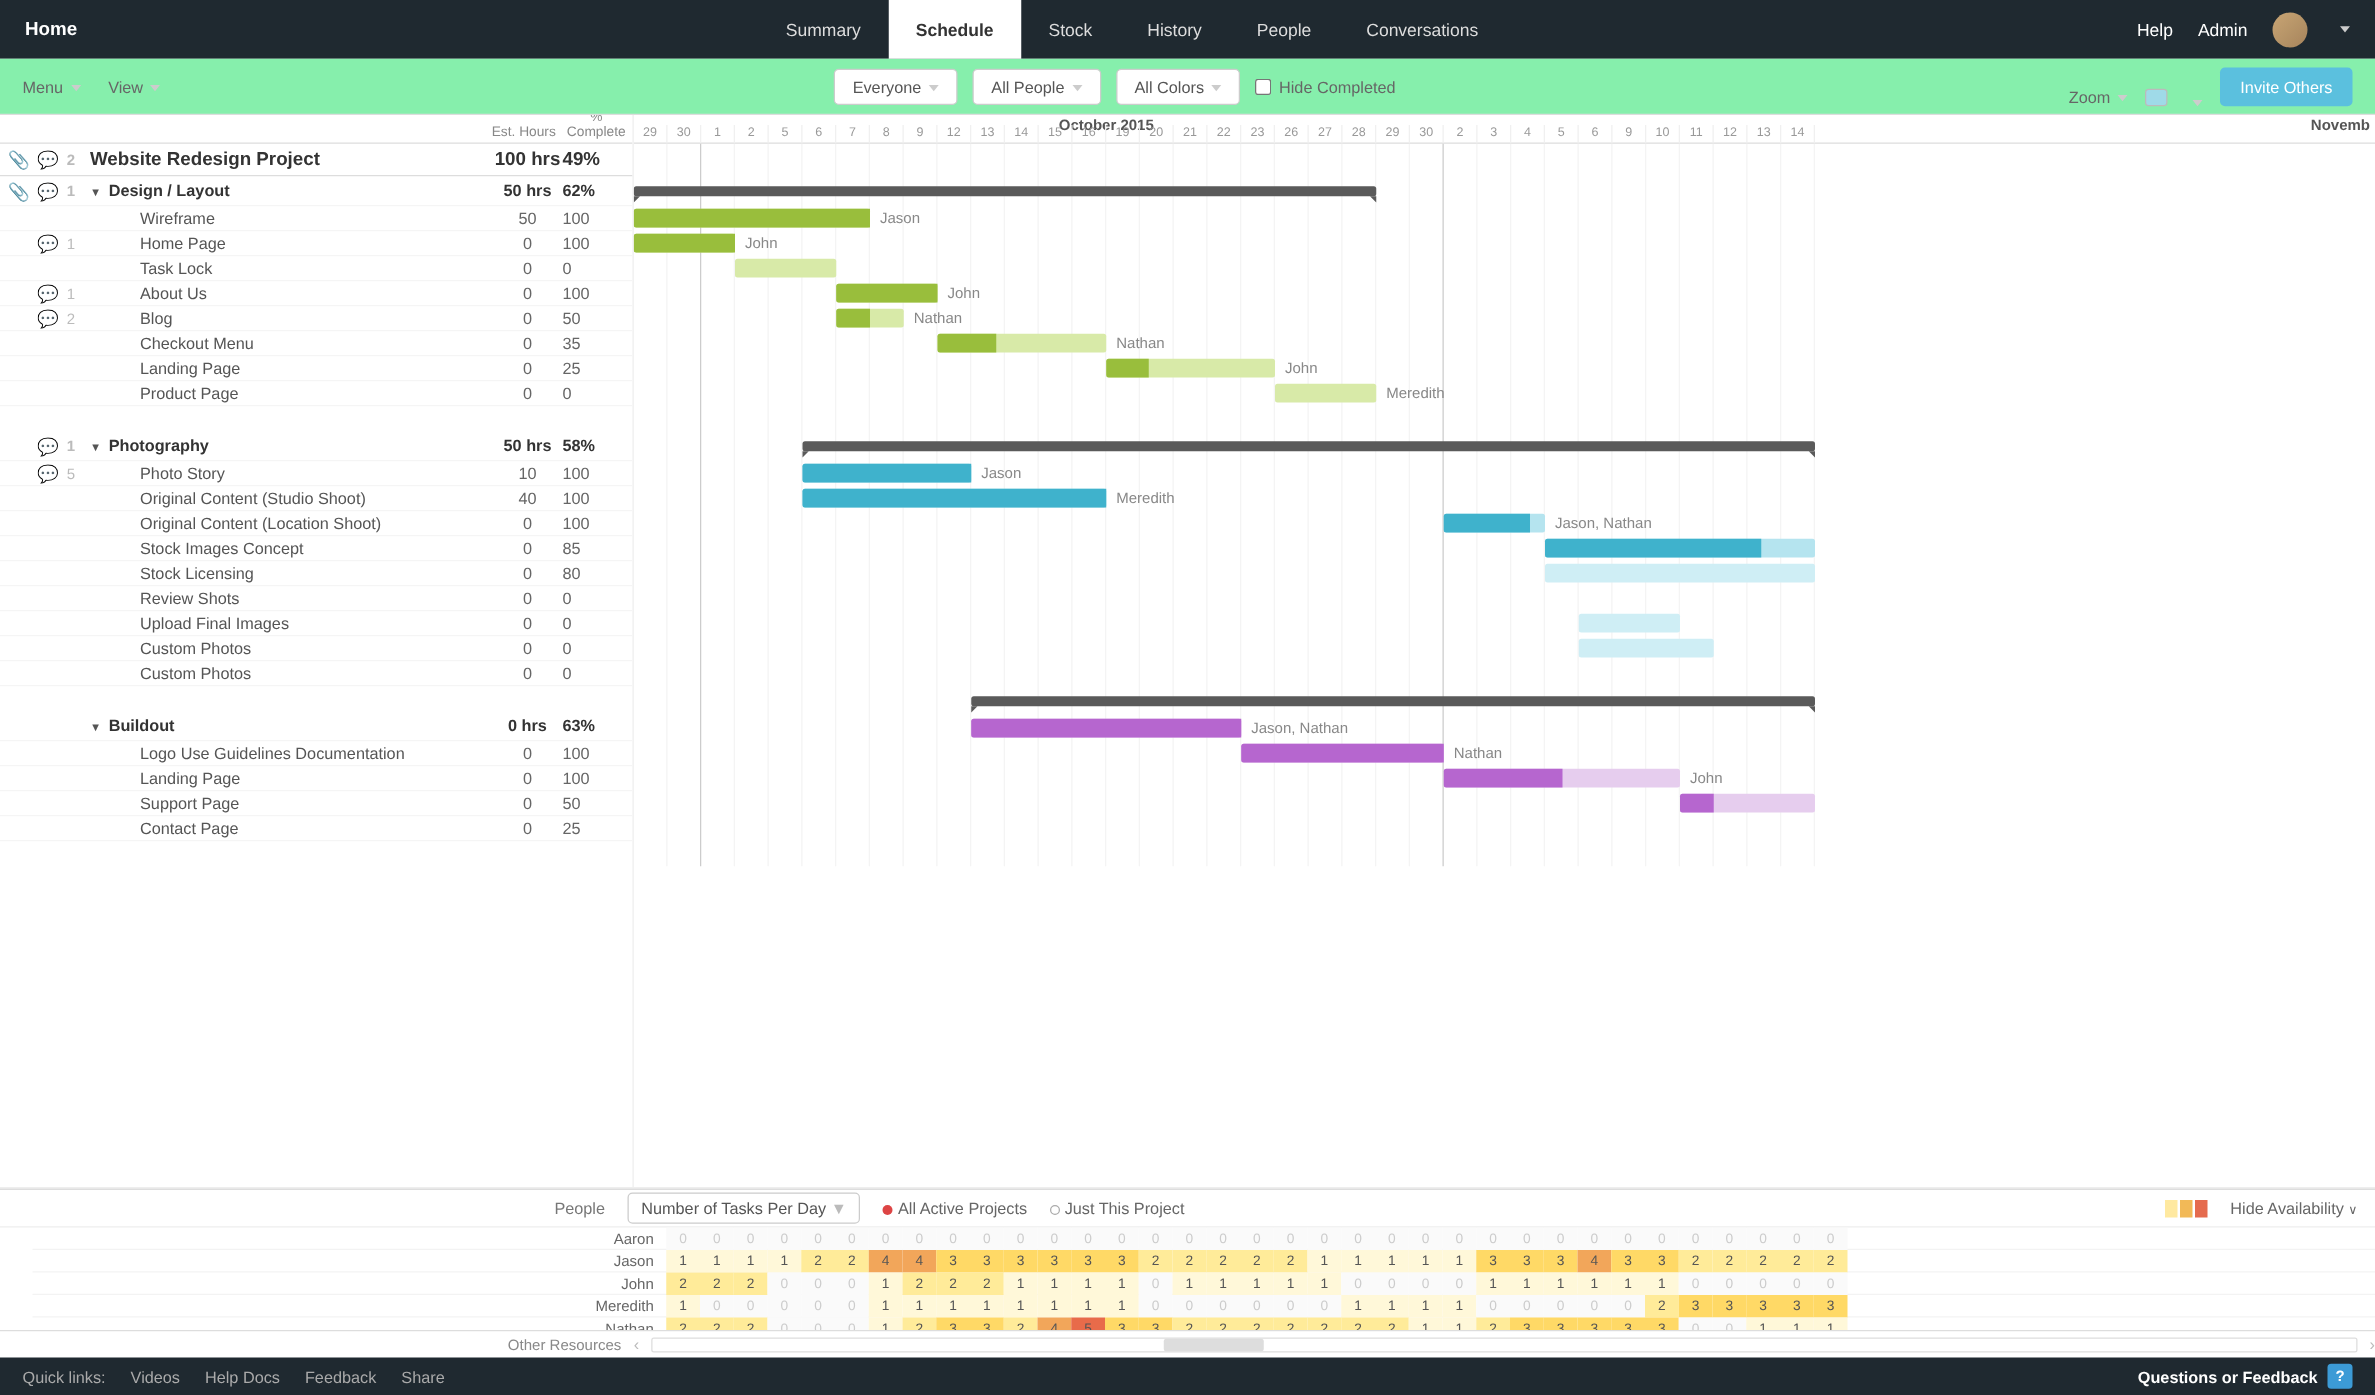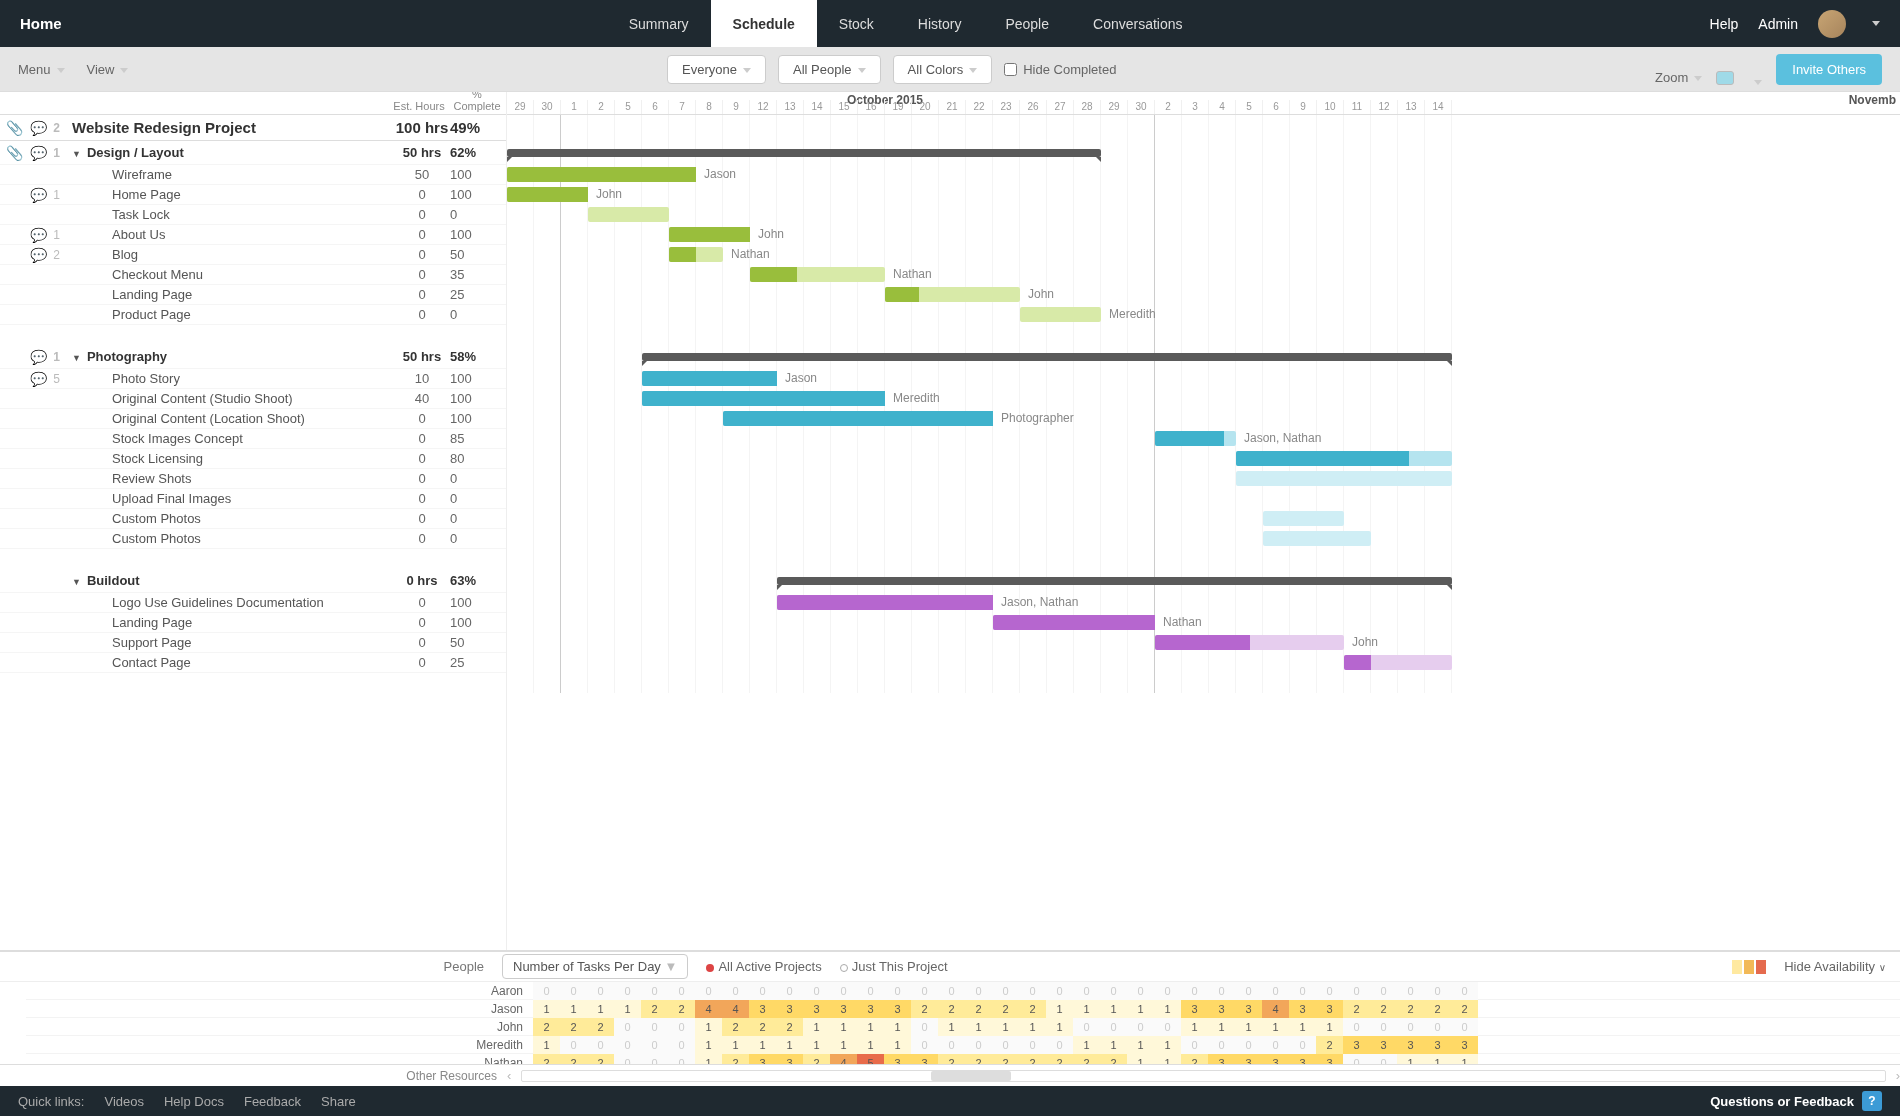--- a/index.html
+++ b/index.html
@@ -7,21 +7,21 @@
 
 .topbar { background: #1f2930; height: 47px; display: flex; align-items: center; color: #fff; padding: 0 20px; }
 .topbar .home { font-weight: 600; font-size: 15px; margin-right: 40px; }
 .topbar .tabs { display: flex; margin: 0 auto; height: 47px; }
 .topbar .tab { padding: 0 22px; display: flex; align-items: center; color: #ddd; cursor: pointer; font-size: 14px; }
 .topbar .tab.active { background: #fff; color: #333; font-weight: 600; }
 .topbar .right { display: flex; align-items: center; gap: 20px; font-size: 14px; }
 .topbar .avatar { width: 28px; height: 28px; border-radius: 50%; background: linear-gradient(135deg,#c8a574,#a6845c); }
 .chevdown { display:inline-block; width:0; height:0; border-left:4px solid transparent; border-right:4px solid transparent; border-top:5px solid #ccc; margin-left:6px; vertical-align:middle; }
 
-.toolbar { height: 45px; border-bottom: 1px solid #ddd; display: flex; align-items: center; padding: 0 18px; background:#e5e5e5; }
+.toolbar { height: 45px; border-bottom: 1px solid #ddd; display: flex; align-items: center; padding: 0 18px; background:#86efac; }
 .toolbar .left { display:flex; gap: 22px; color:#666; }
 .toolbar .left span { cursor:pointer; }
 .toolbar .center { margin: 0 auto; display: flex; gap: 12px; align-items:center; }
 .toolbar .pill { border:1px solid #ccc; border-radius:4px; padding:6px 14px; color:#555; cursor:pointer; background:#fff; }
 .toolbar .chk { display:flex; align-items:center; gap:6px; color:#666; }
 .toolbar .right { display:flex; gap:14px; align-items:flex-end; }
 .toolbar .btn-primary { background:#5BC0DE; color:#fff; border:none; border-radius:4px; padding:8px 16px; cursor:pointer; font-size:13px; }
 .swatch { width:18px; height:14px; border:1px solid #bbb; border-radius:3px; }
 
 .content { display:flex; height: calc(100vh - 47px - 45px - 135px - 30px); border-bottom:1px solid #ddd; }
@@ -453,26 +453,20 @@
               <span class="bar-label">Jason</span>
             </div>
           </div>
           <div class="bar-row ">
             <div class="bar" style="left: 135px; width: 243px; background: rgb(159, 218, 232);">
               <div class="fill" style="width: 100%; background: rgb(63, 178, 204);"></div>
               <span class="bar-label">Meredith</span>
             </div>
           </div>
           <div class="bar-row ">
-            <div class="bar" style="left: 216px; width: 270px; background: rgb(159, 218, 232);">
-              <div class="fill" style="width: 100%; background: rgb(63, 178, 204);"></div>
-              <span class="bar-label">Photographer</span>
-            </div>
-          </div>
-          <div class="bar-row ">
             <div class="bar" style="left: 648px; width: 81px; background: rgb(181, 228, 239);">
               <div class="fill" style="width: 85%; background: rgb(63, 178, 204);"></div>
               <span class="bar-label">Jason, Nathan</span>
             </div>
           </div>
           <div class="bar-row ">
             <div class="bar" style="left: 729px; width: 216px; background: rgb(181, 228, 239);">
               <div class="fill" style="width: 80%; background: rgb(63, 178, 204);"></div>
             </div>
           </div>

